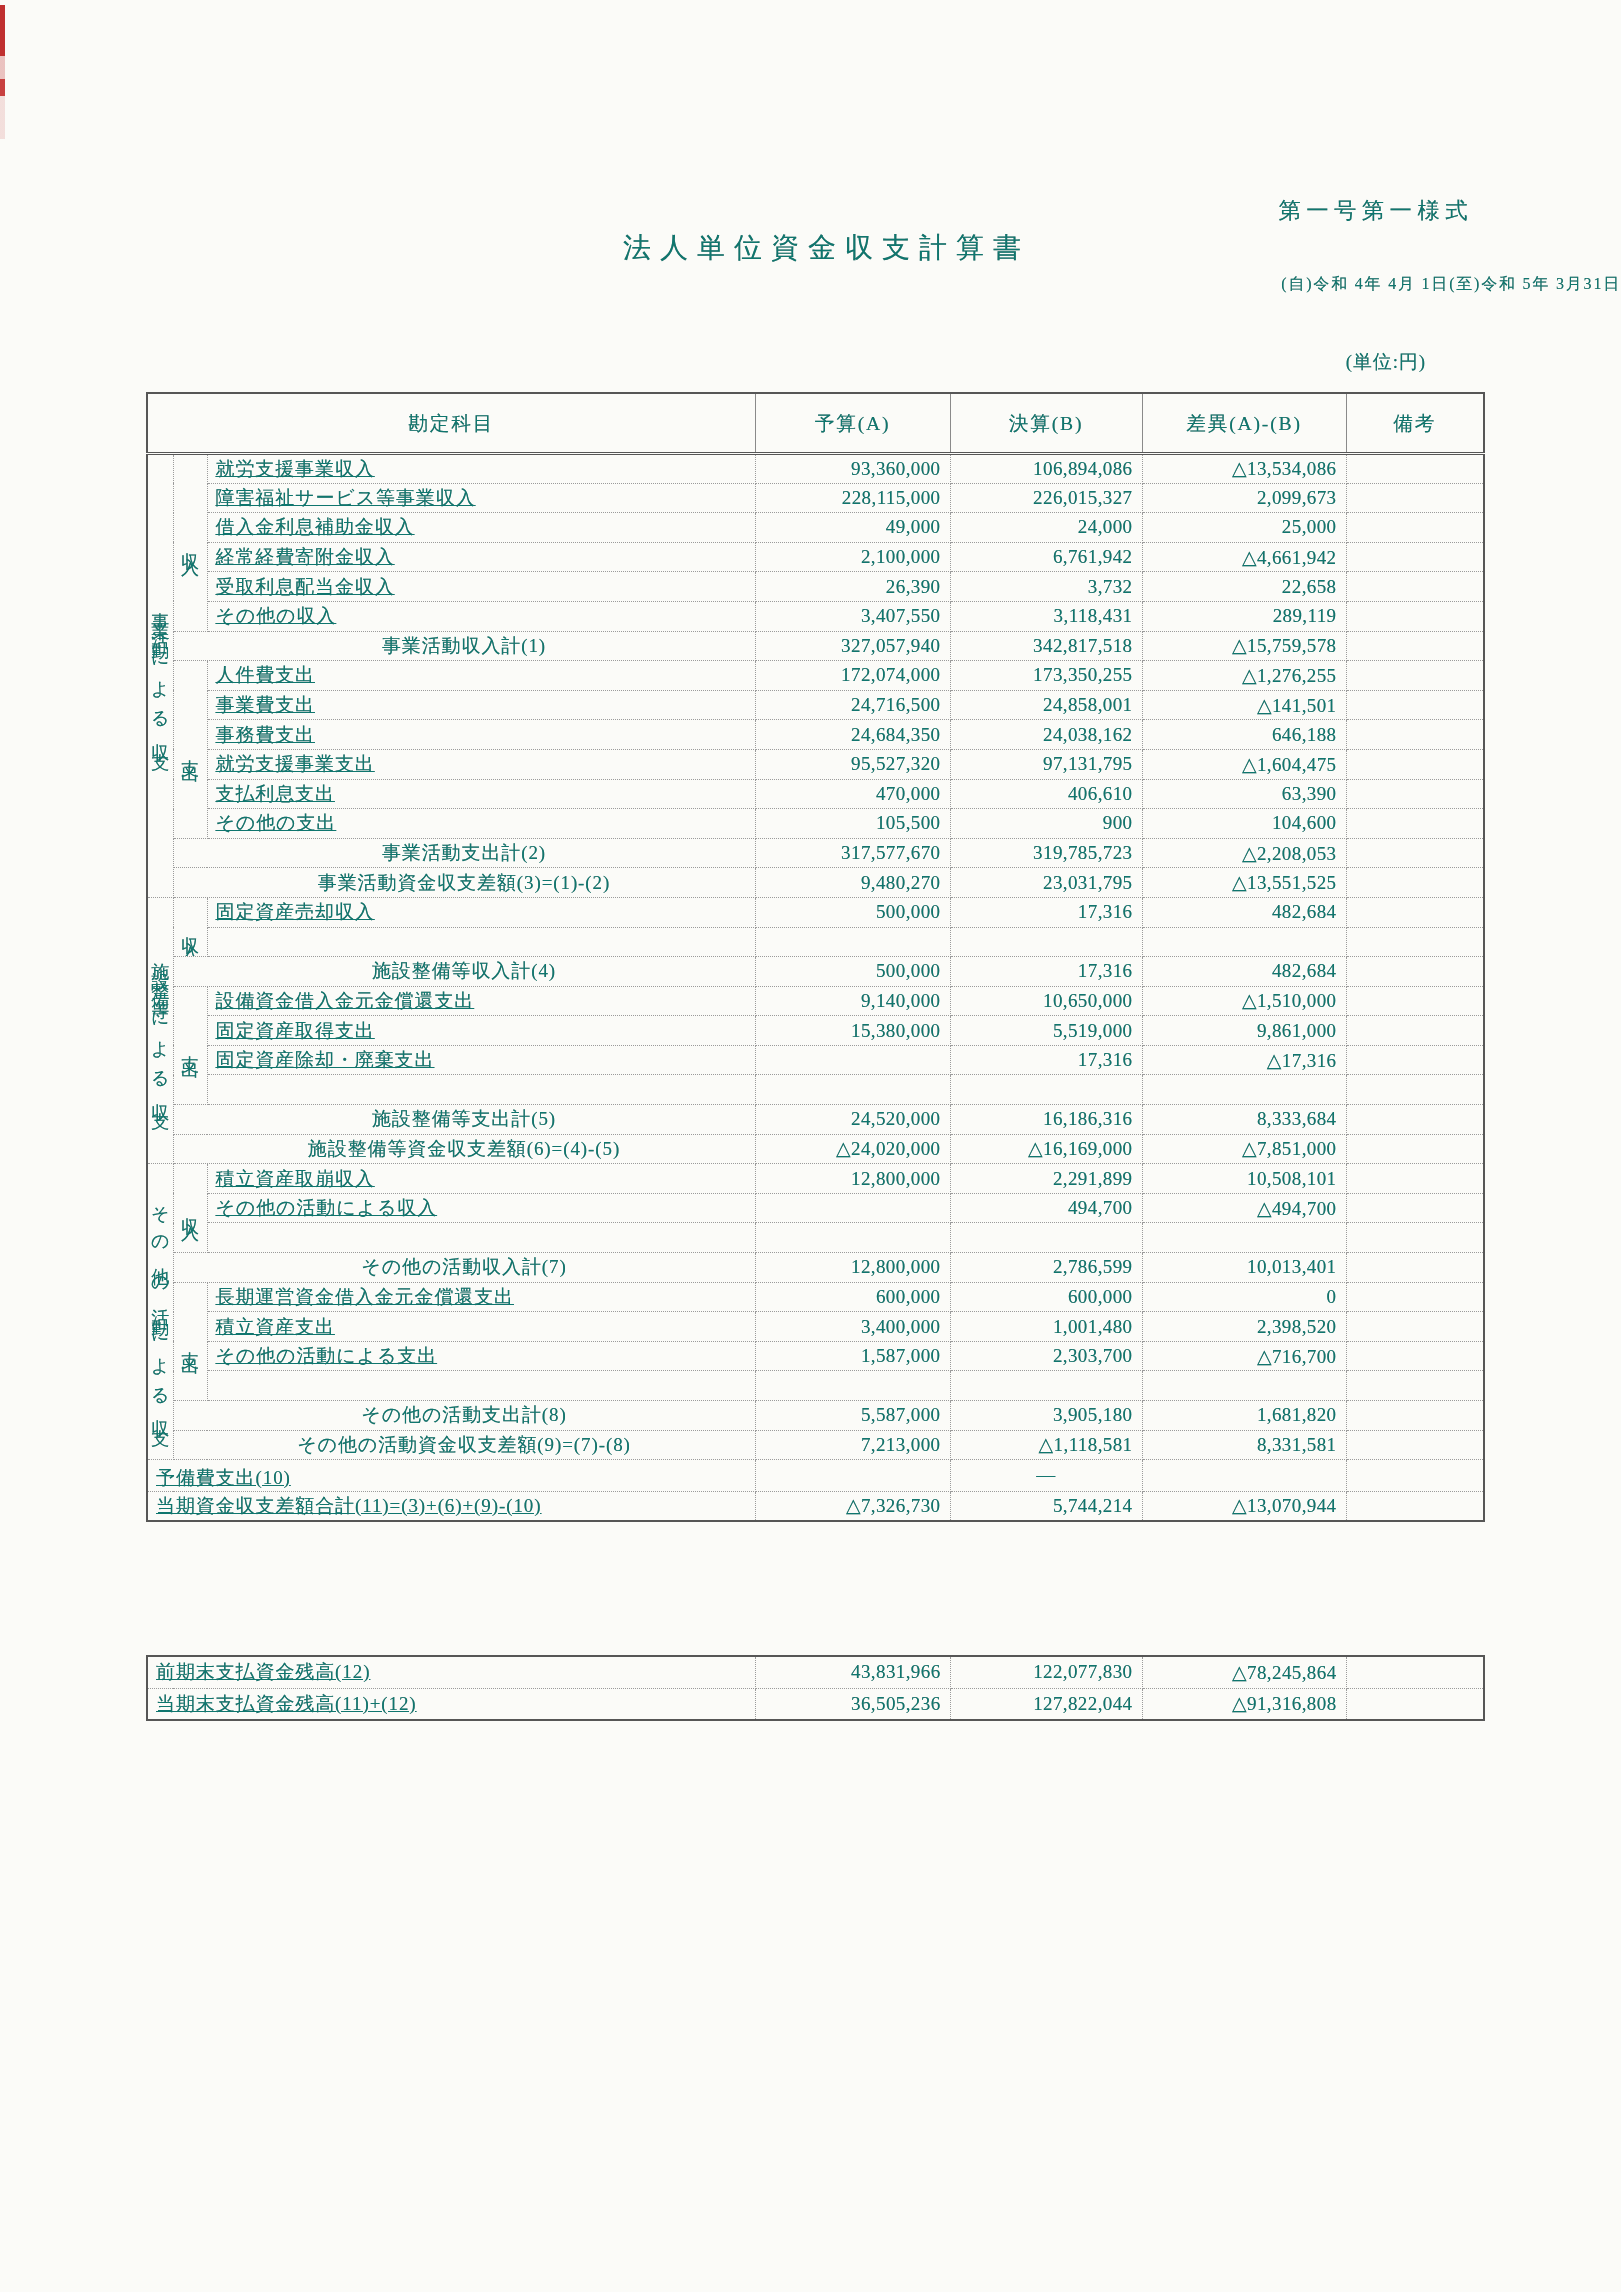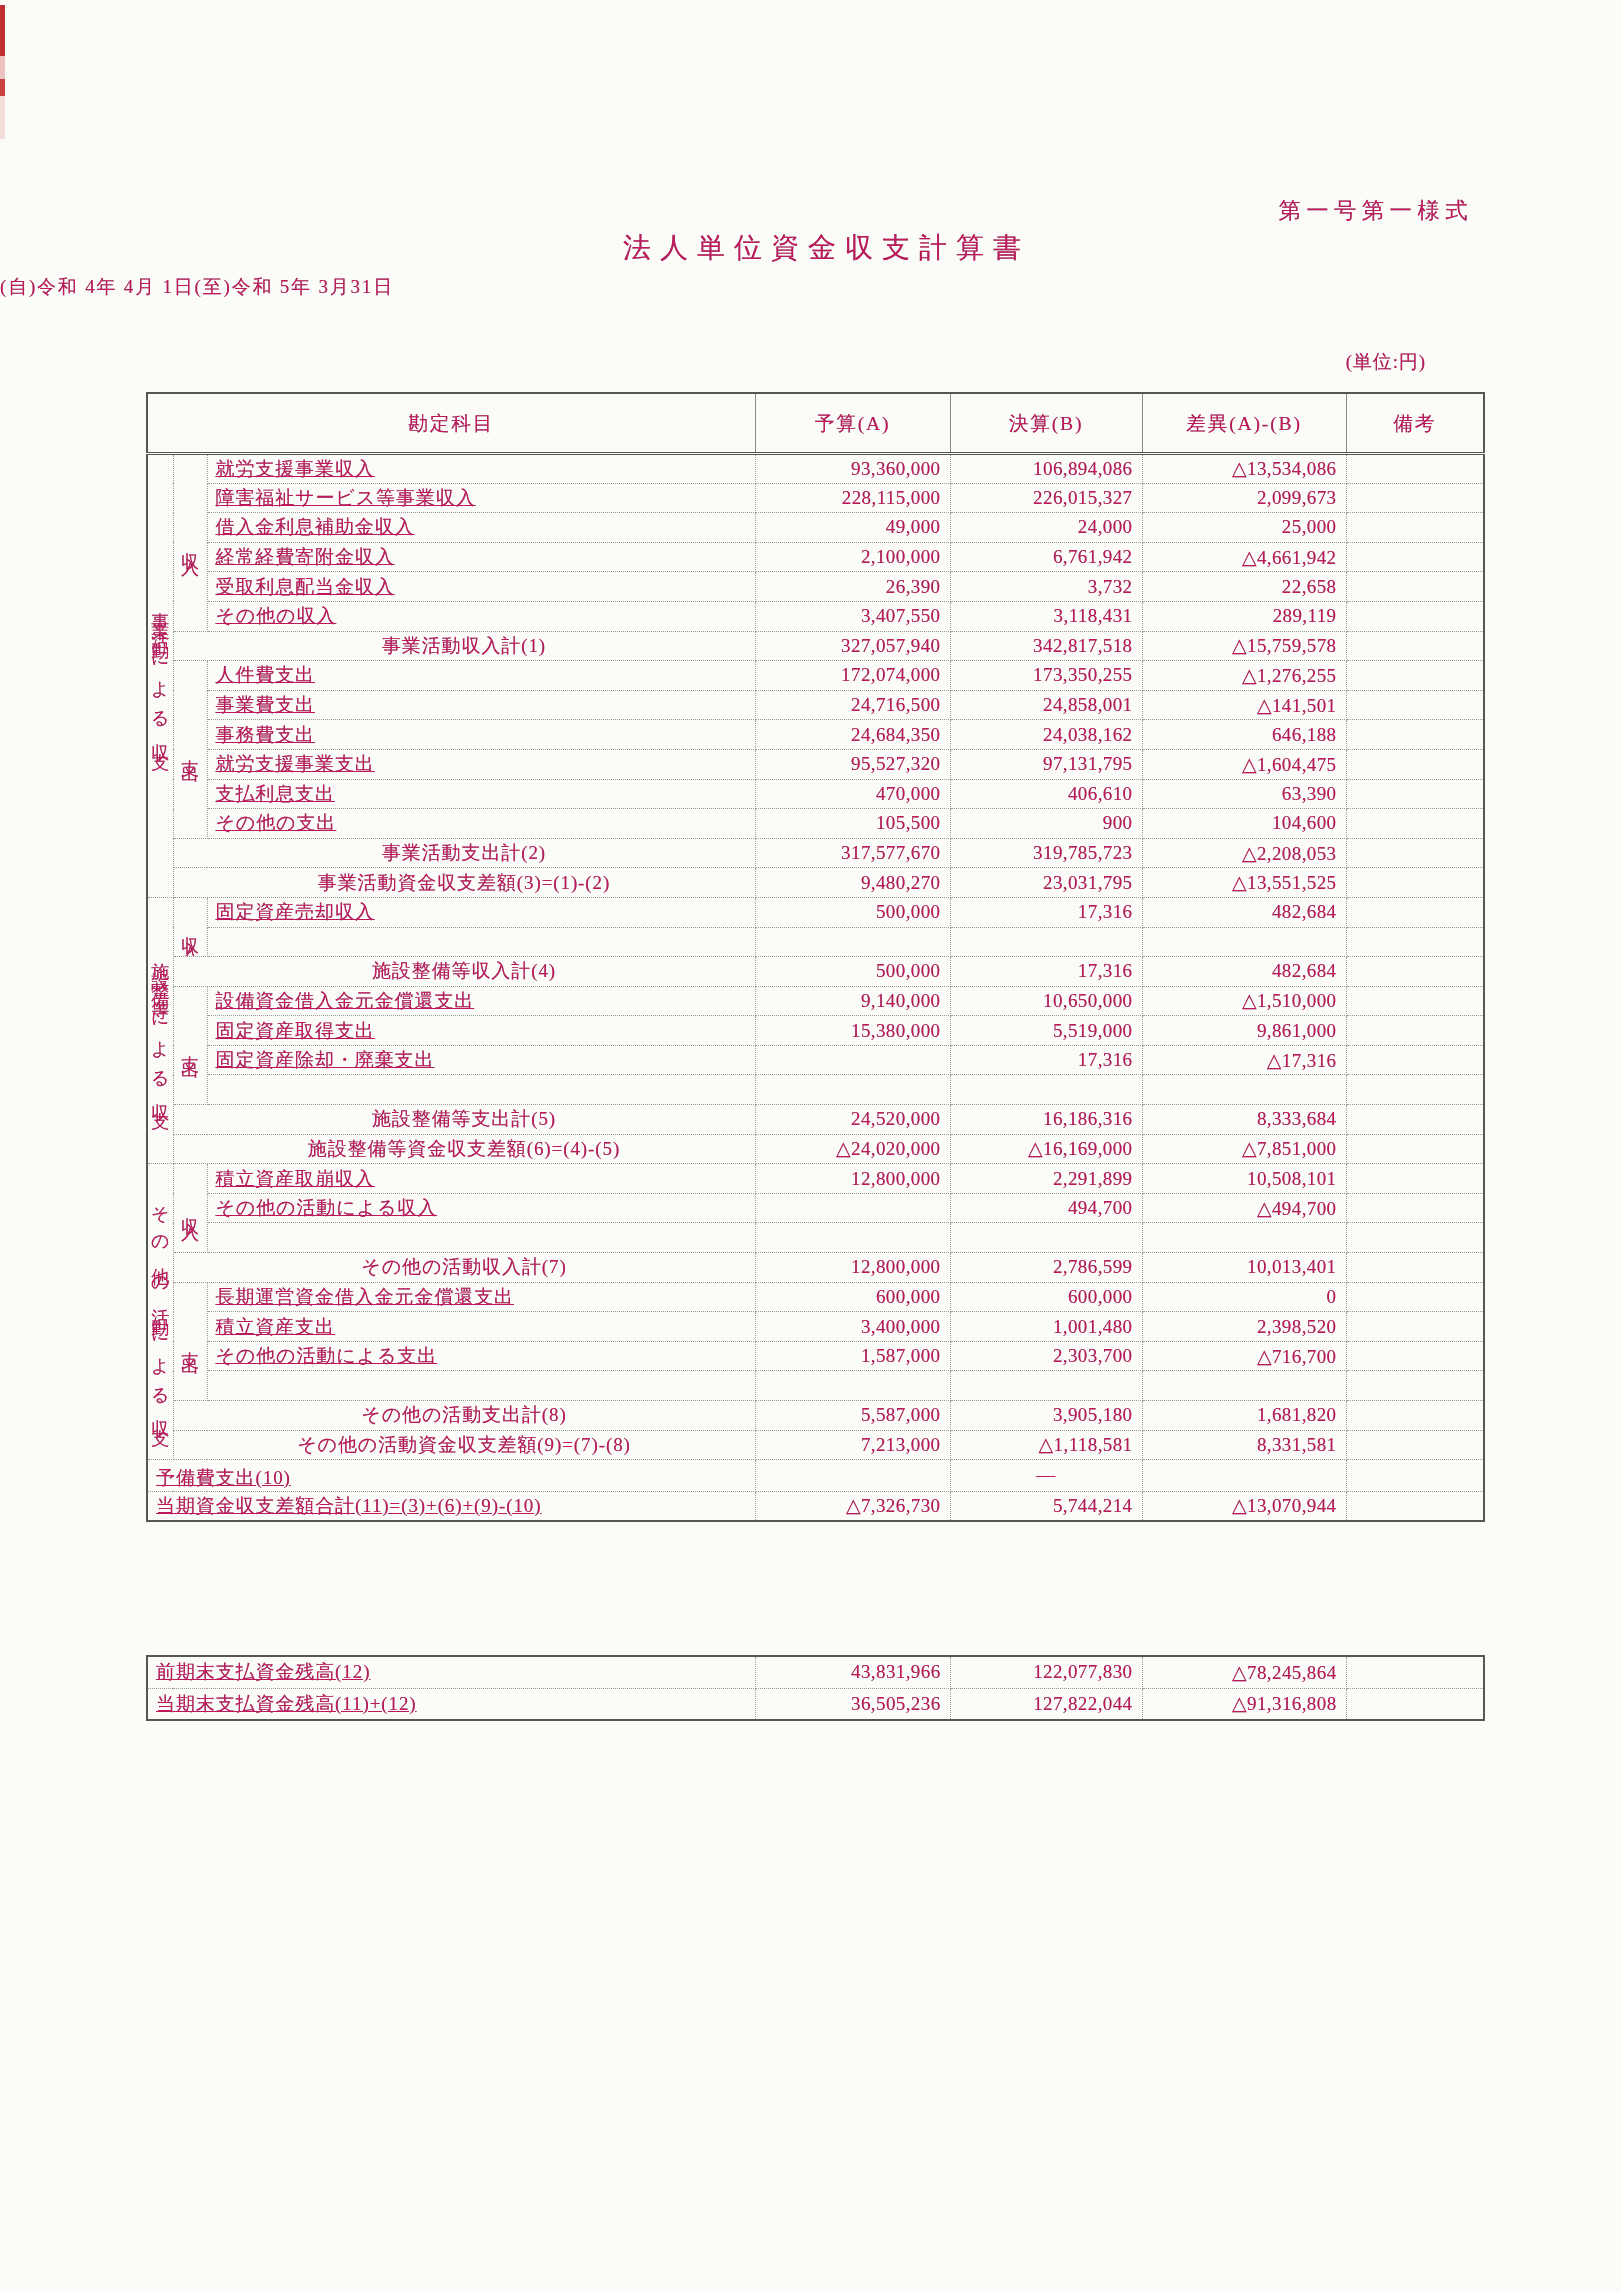--- a/index.html
+++ b/index.html
@@ -1,39 +1,39 @@
 <!DOCTYPE html>
 <html style="font-size:14.3px"><head>
 <meta charset="utf-8">
 <style>
   html,body{margin:0;padding:0;background:#e8e8e6;}
   .page{
     position:relative;
     width:1621px;height:2293px;
     background:#fbfbf8;
     font-family:"Liberation Serif","DejaVu Serif",serif;
-    color:#be185d;
+    color:#0f766e;
     text-shadow:0 0 0.4px rgba(70,70,70,.55);
     overflow:hidden;
   }
   .red-mark{
     position:absolute;left:0;top:5.4px;width:4.5px;height:134px;
     background:linear-gradient(#c03030 0 38%, rgba(192,48,48,.28) 38% 55%, #c84040 55% 68%, rgba(192,48,48,.14) 68% 100%);
   }
   .form-no{
     position:absolute;top:195px;right:148px;
     font-size:22.4px;letter-spacing:5.4px;white-space:nowrap;
   }
   .title{
     position:absolute;top:213px;left:0;width:100%;margin:16px;
     text-align:center;font-size:28px;font-weight:normal;letter-spacing:9px;
   }
   .period{
     position:absolute;top:274px;left:0;width:100%;
-    text-align:left;font-size:19px;letter-spacing:1.8px;
+    text-align:right;font-size:16px;letter-spacing:1.8px;
   }
   .unit{
     position:absolute;top:349px;right:195px;
     font-size:19px;letter-spacing:0.9px;
   }
   table.main{
     position:absolute;left:146px;width:1337px;
     border-collapse:collapse;table-layout:fixed;
     border:2.7px solid #565656;
   }

